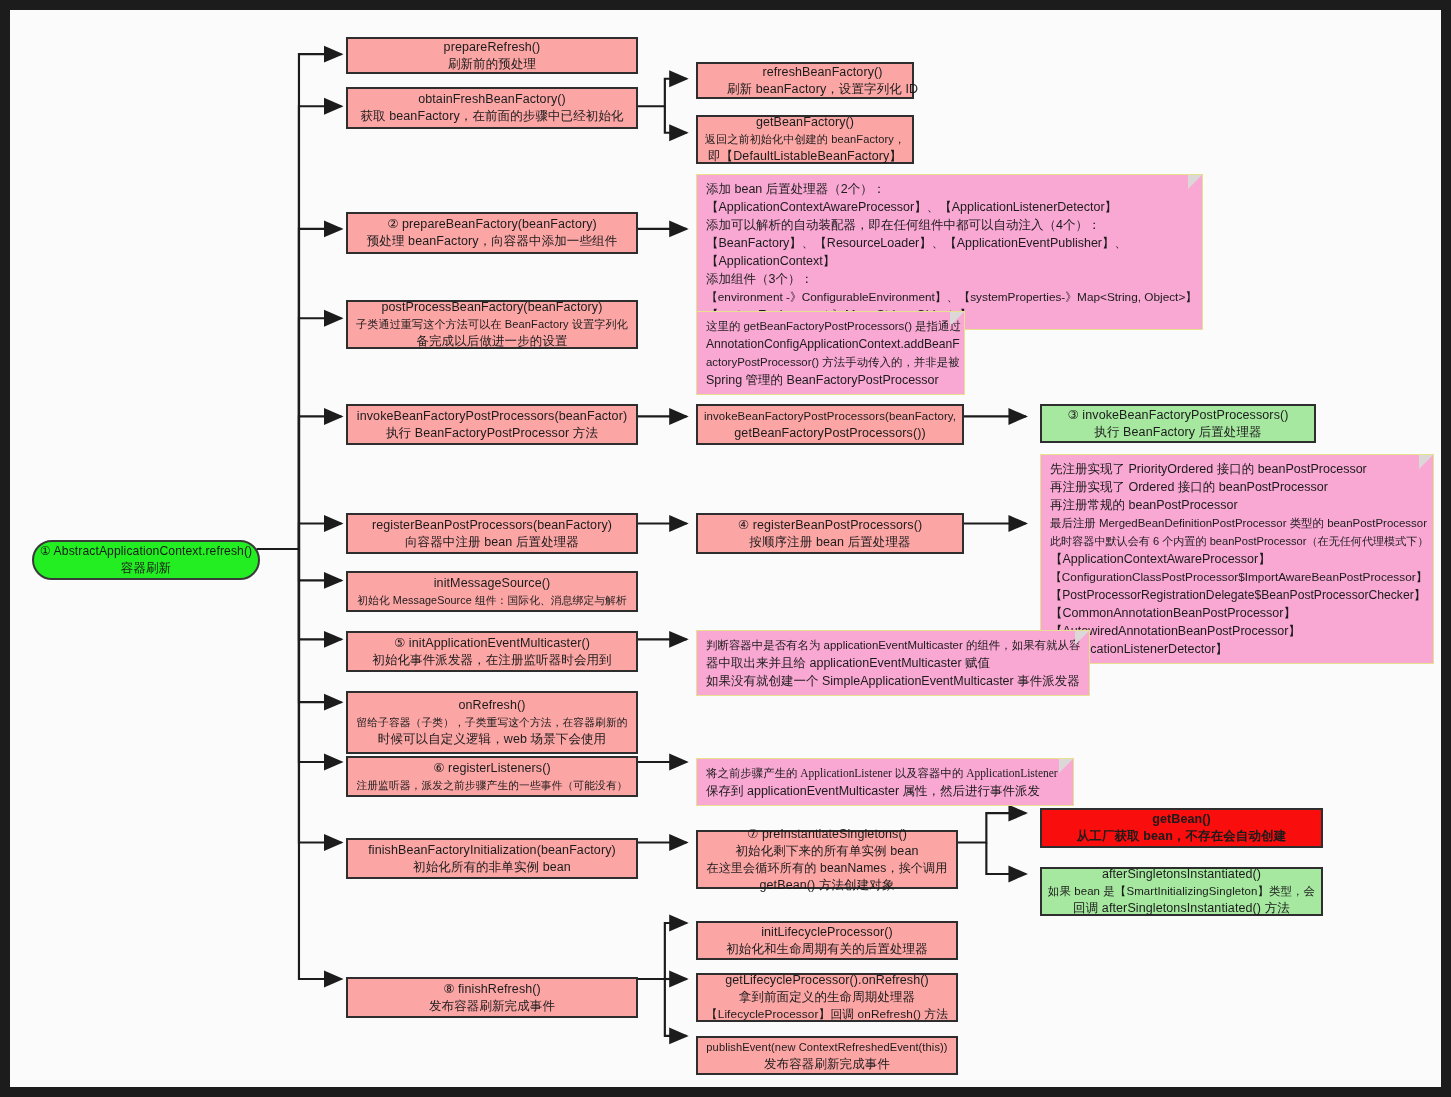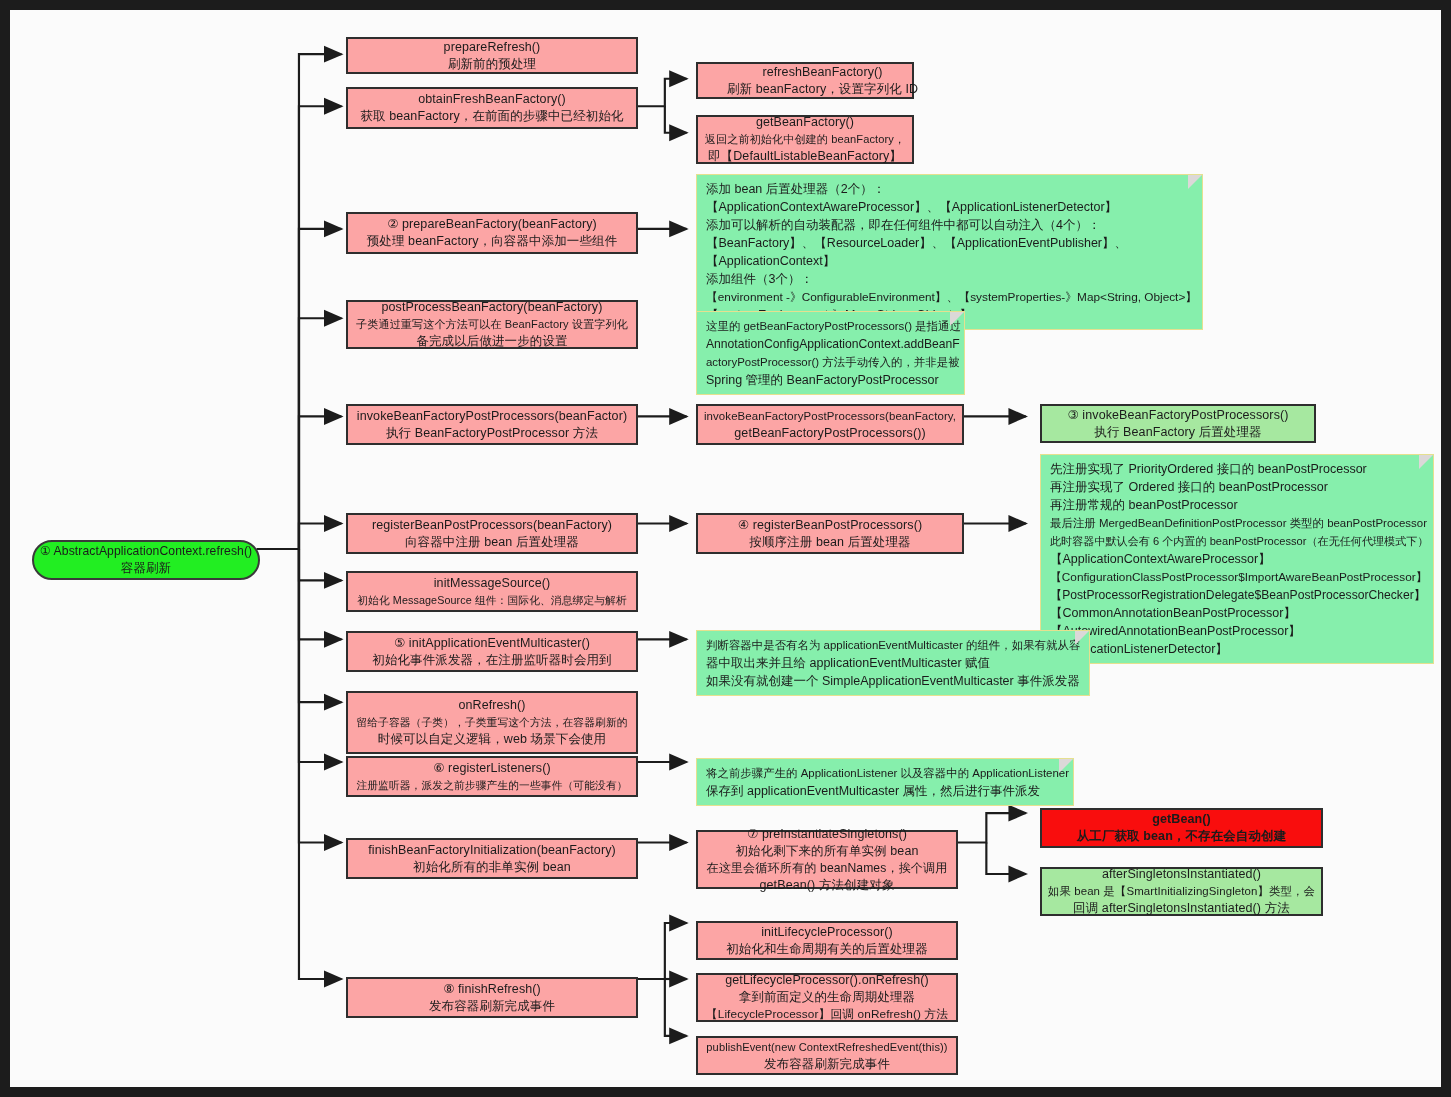--- a/index.html
+++ b/index.html
@@ -33,21 +33,21 @@
   .node.root    {
     background:#22ee22;
     border-radius:22px;
     border:2px solid #3a3a3a;
   }
   .node .ln { display:block; white-space:nowrap; }
   .node.red .ln { font-weight:bold; }
   .note {
     position:absolute;
     box-sizing:border-box;
-    background:#86efac;
+    background:#f9a8d4;
     border:1px solid #e6e08f;
     font-size:12.5px;
     line-height:18px;
     color:#1b1b1b;
     padding:5px 7px 5px 9px;
     text-align:left;
     z-index:3;
   }
   .note .ln { display:block; white-space:nowrap; }
   .note .dogear {
@@ -279,17 +279,17 @@
 
   <div class="note" style="left:686px; top:620px; width:394px;">
     <span class="dogear"></span>
     <span class="ln" style="font-size: 11.45px;">判断容器中是否有名为 applicationEventMulticaster 的组件，如果有就从容</span>
     <span class="ln">器中取出来并且给 applicationEventMulticaster 赋值</span>
     <span class="ln">如果没有就创建一个 SimpleApplicationEventMulticaster 事件派发器</span>
   </div>
 
   <div class="note" style="left:686px; top:748px; width:378px;">
     <span class="dogear"></span>
-    <span class="ln" style="font-size: 11.45px;">将之前步骤产生的 ApplicationListener 以及容器中的 ApplicationListener</span>
+    <span class="ln" style="font-size: 11.45px; font-family: Liberation Serif, serif;">将之前步骤产生的 ApplicationListener 以及容器中的 ApplicationListener</span>
     <span class="ln">保存到 applicationEventMulticaster 属性，然后进行事件派发</span>
   </div>
 
 </div>
 
 </body></html>

